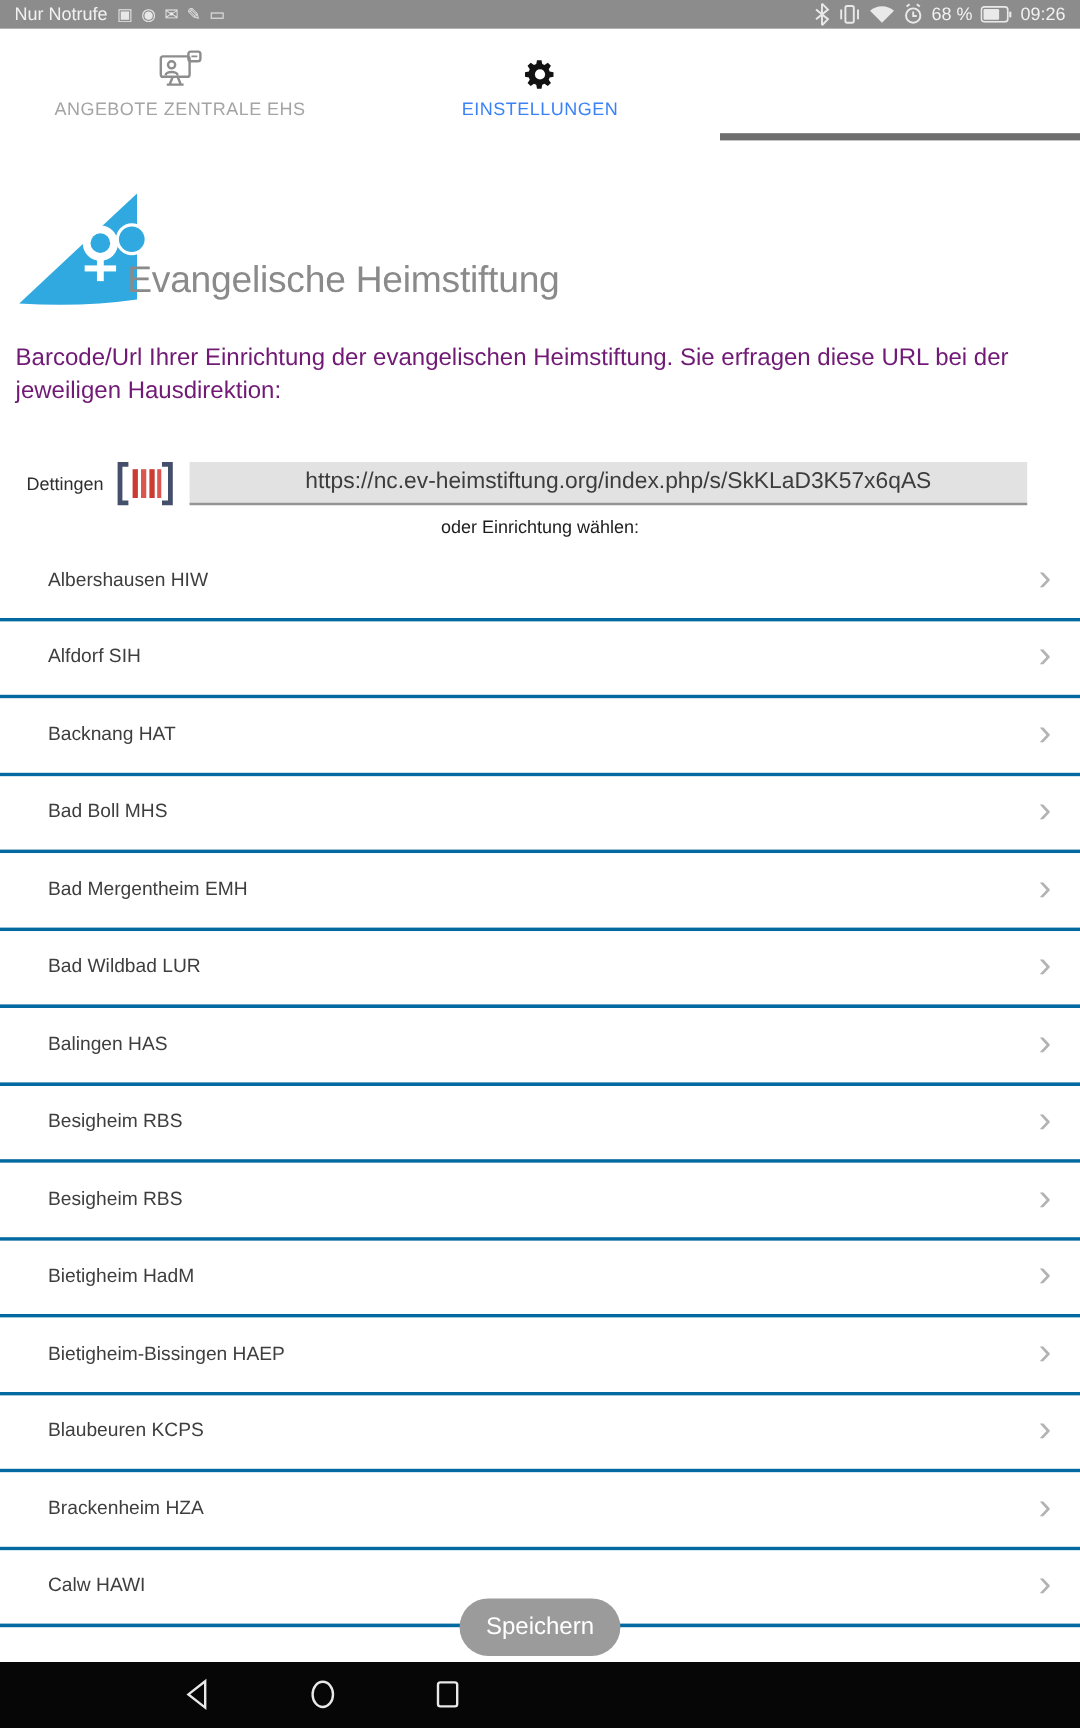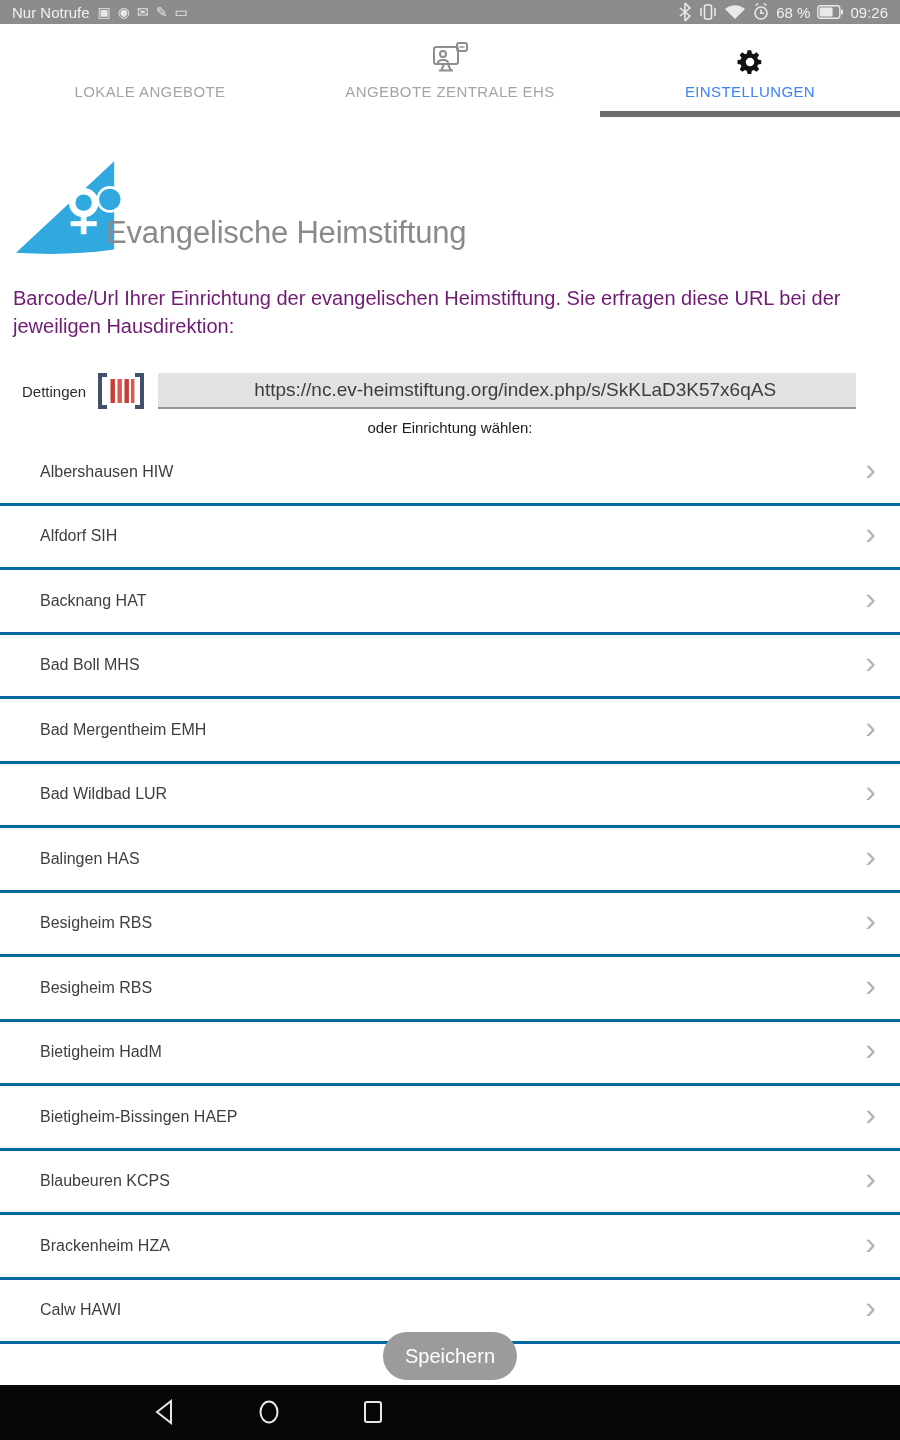--- a/index.html
+++ b/index.html
@@ -26,21 +26,21 @@
   .tab .tab-icon{height:42px;display:flex;align-items:flex-end;justify-content:center;margin-bottom:6px;}
   .tab.active{color:#3b82f6;margin-top:24px;}
   .tab-underline{position:absolute;right:0;bottom:0;width:300px;height:6px;background:#6d6d6d;}
   
   .logo-row{margin:42px 0 0 8px;height:96px;position:relative;}
   .logo-mark{position:absolute;left:0;top:0;}
   .brand-name{position:absolute;left:98px;bottom:4px;font-size:31px;color:#8a8a8a;letter-spacing:-.2px;white-space:nowrap;}
   
   .instructions{margin:30px 16px 0 13px;font-size:20px;line-height:1.38;color:#701a75;}
   
-  .input-row{margin-top:32px;padding-left:22px;display:flex;align-items:center;}
+  .input-row{margin-top:44px;padding-left:22px;display:flex;align-items:center;}
   .facility-name{font-size:15px;color:#2e2e2e;}
   .barcode-icon{margin-left:11px;display:block;}
   .url-input{
     margin-left:13px;width:698px;height:36px;box-sizing:border-box;
     background:#e2e2e2;border:none;border-bottom:2px solid #949494;
     font-family:"Liberation Sans",sans-serif;font-size:19px;color:#3d3d3d;text-align:center;outline:none;padding-left:18px;
   }
   .choose-prompt{margin-top:9px;text-align:center;font-size:15px;color:#1c1c1c;}
   
   .facility-list{margin-top:5px;}
@@ -97,24 +97,20 @@
     <svg width="26" height="14" viewBox="0 0 26 14">
         <rect x="0.8" y="0.8" width="22" height="12.4" rx="2.4" stroke="#e9e9e9" stroke-width="1.4" fill="none"></rect>
         <rect x="2.6" y="2.6" width="13" height="8.8" rx="1" fill="#e9e9e9"></rect>
         <rect x="24" y="4.5" width="2" height="5" rx="1" fill="#e9e9e9"></rect>
       </svg>
     <span>09:26</span>
   </div>
 </div>
 
 <div class="tab-bar">
-  <div class="tab">
-    <span class="tab-icon"></span>
-    <span>LOKALE ANGEBOTE</span>
-  </div>
   <div class="tab">
     <span class="tab-icon">
       <svg width="38" height="36" viewBox="0 0 38 36" fill="none" stroke="#8d8d8d" stroke-width="2">
         <rect x="3" y="6" width="24" height="17" rx="2"></rect>
         <circle cx="12" cy="13" r="3"></circle>
         <path d="M7,22 c0-4 10-4 10,0"></path>
         <path d="M13,23 l-2.5,6 M17,23 l2.5,6 M8,29.5 h14"></path>
         <rect x="26" y="2" width="10" height="8" rx="2"></rect>
         <path d="M28.5,6 h5" stroke-width="1.4"></path>
       </svg>

